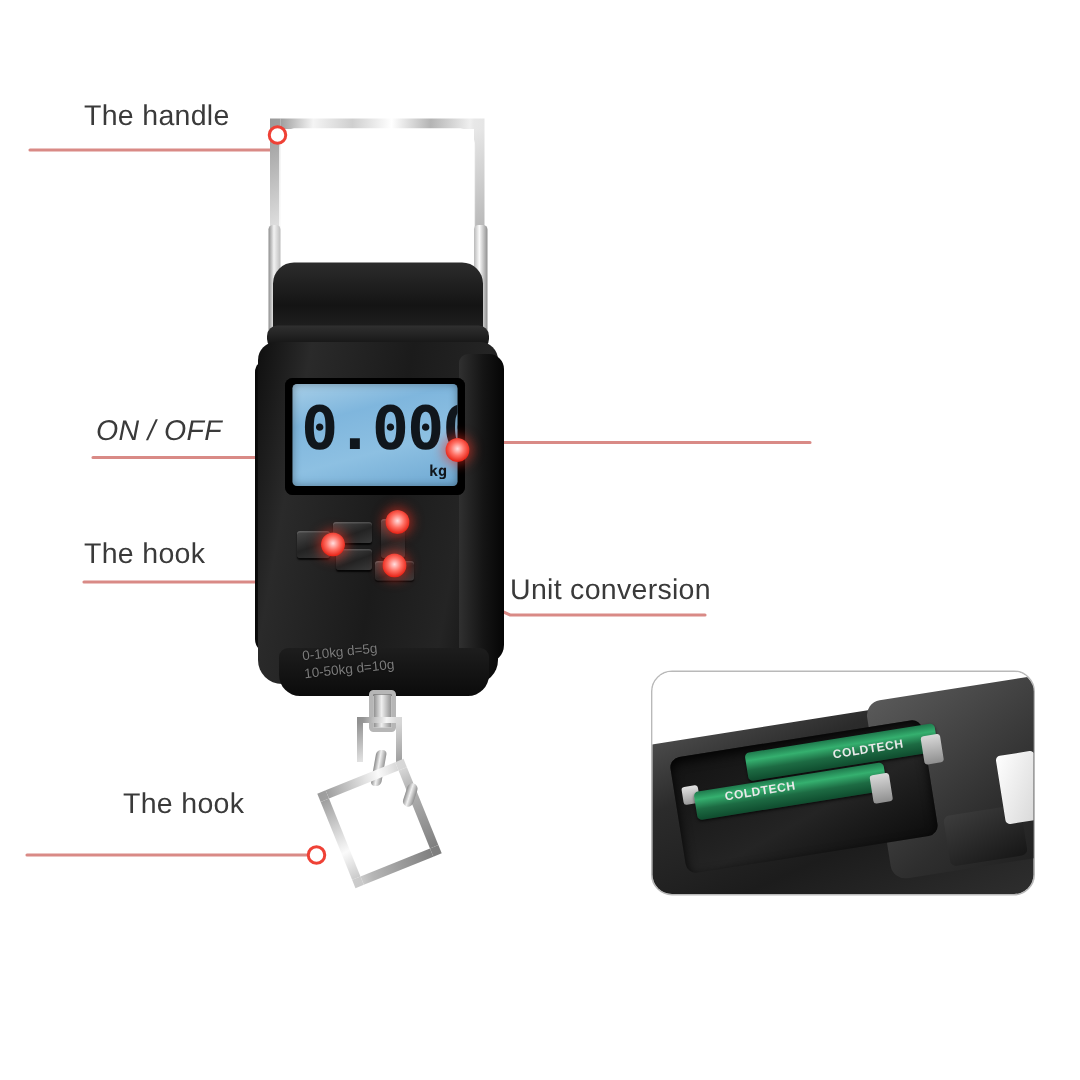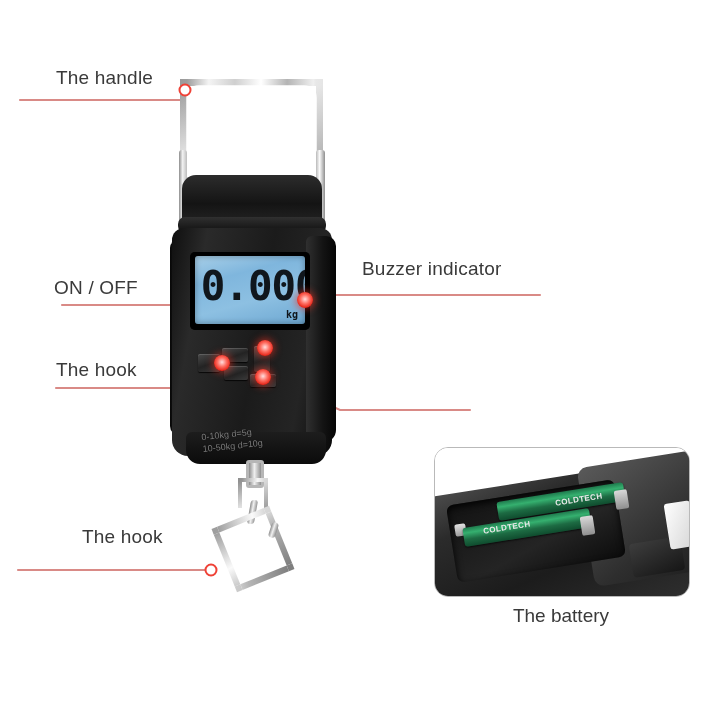--- a/index.html
+++ b/index.html
@@ -289,26 +289,26 @@
       <path d="M56,388 L178,388 L222,362"></path>
 
       <path d="M470,410 L340,410 L264,375"></path>
 
       <path d="M18,570 L210,570"></path>
     </g>
   </svg>
 
   <div class="callout" style="left:56px; top:68px;">The handle</div>
 
-  <div class="callout" style="left:362px; top:259px;">Buzzer indicator</div>
-
-  <div class="callout" style="left:54px; top:278px;">ON / OFF</div>
+
+  <div class="callout" style="left:64px; top:278px;font-style:italic;">ON / OFF</div>
 
   <div class="callout" style="left:56px; top:360px;">The hook</div>
 
+  <div class="callout" style="left:340px; top:384px;">Unit conversion</div>
 
   <div class="callout" style="left:82px; top:527px;">The  hook</div>
 
   <div id="device">
 
     <div class="handle-outer"></div>
     <div class="handle-sheen"></div>
     <div class="handle-armL"></div>
     <div class="handle-armR"></div>
     <div class="handle-tail"></div>
@@ -365,15 +365,14 @@
     <div class="batt-txt t-b">COLDTECH</div>
 
     <div class="batt b-a"></div>
     <div class="batt-band n-a"></div>
     <div class="batt-txt t-a">COLDTECH</div>
 
     <div class="ins-tab"></div>
     <div class="ins-white"></div>
   </div>
 
-  <div class="inset-caption">The battery</div>
 
 </div>
 
 </body></html>

